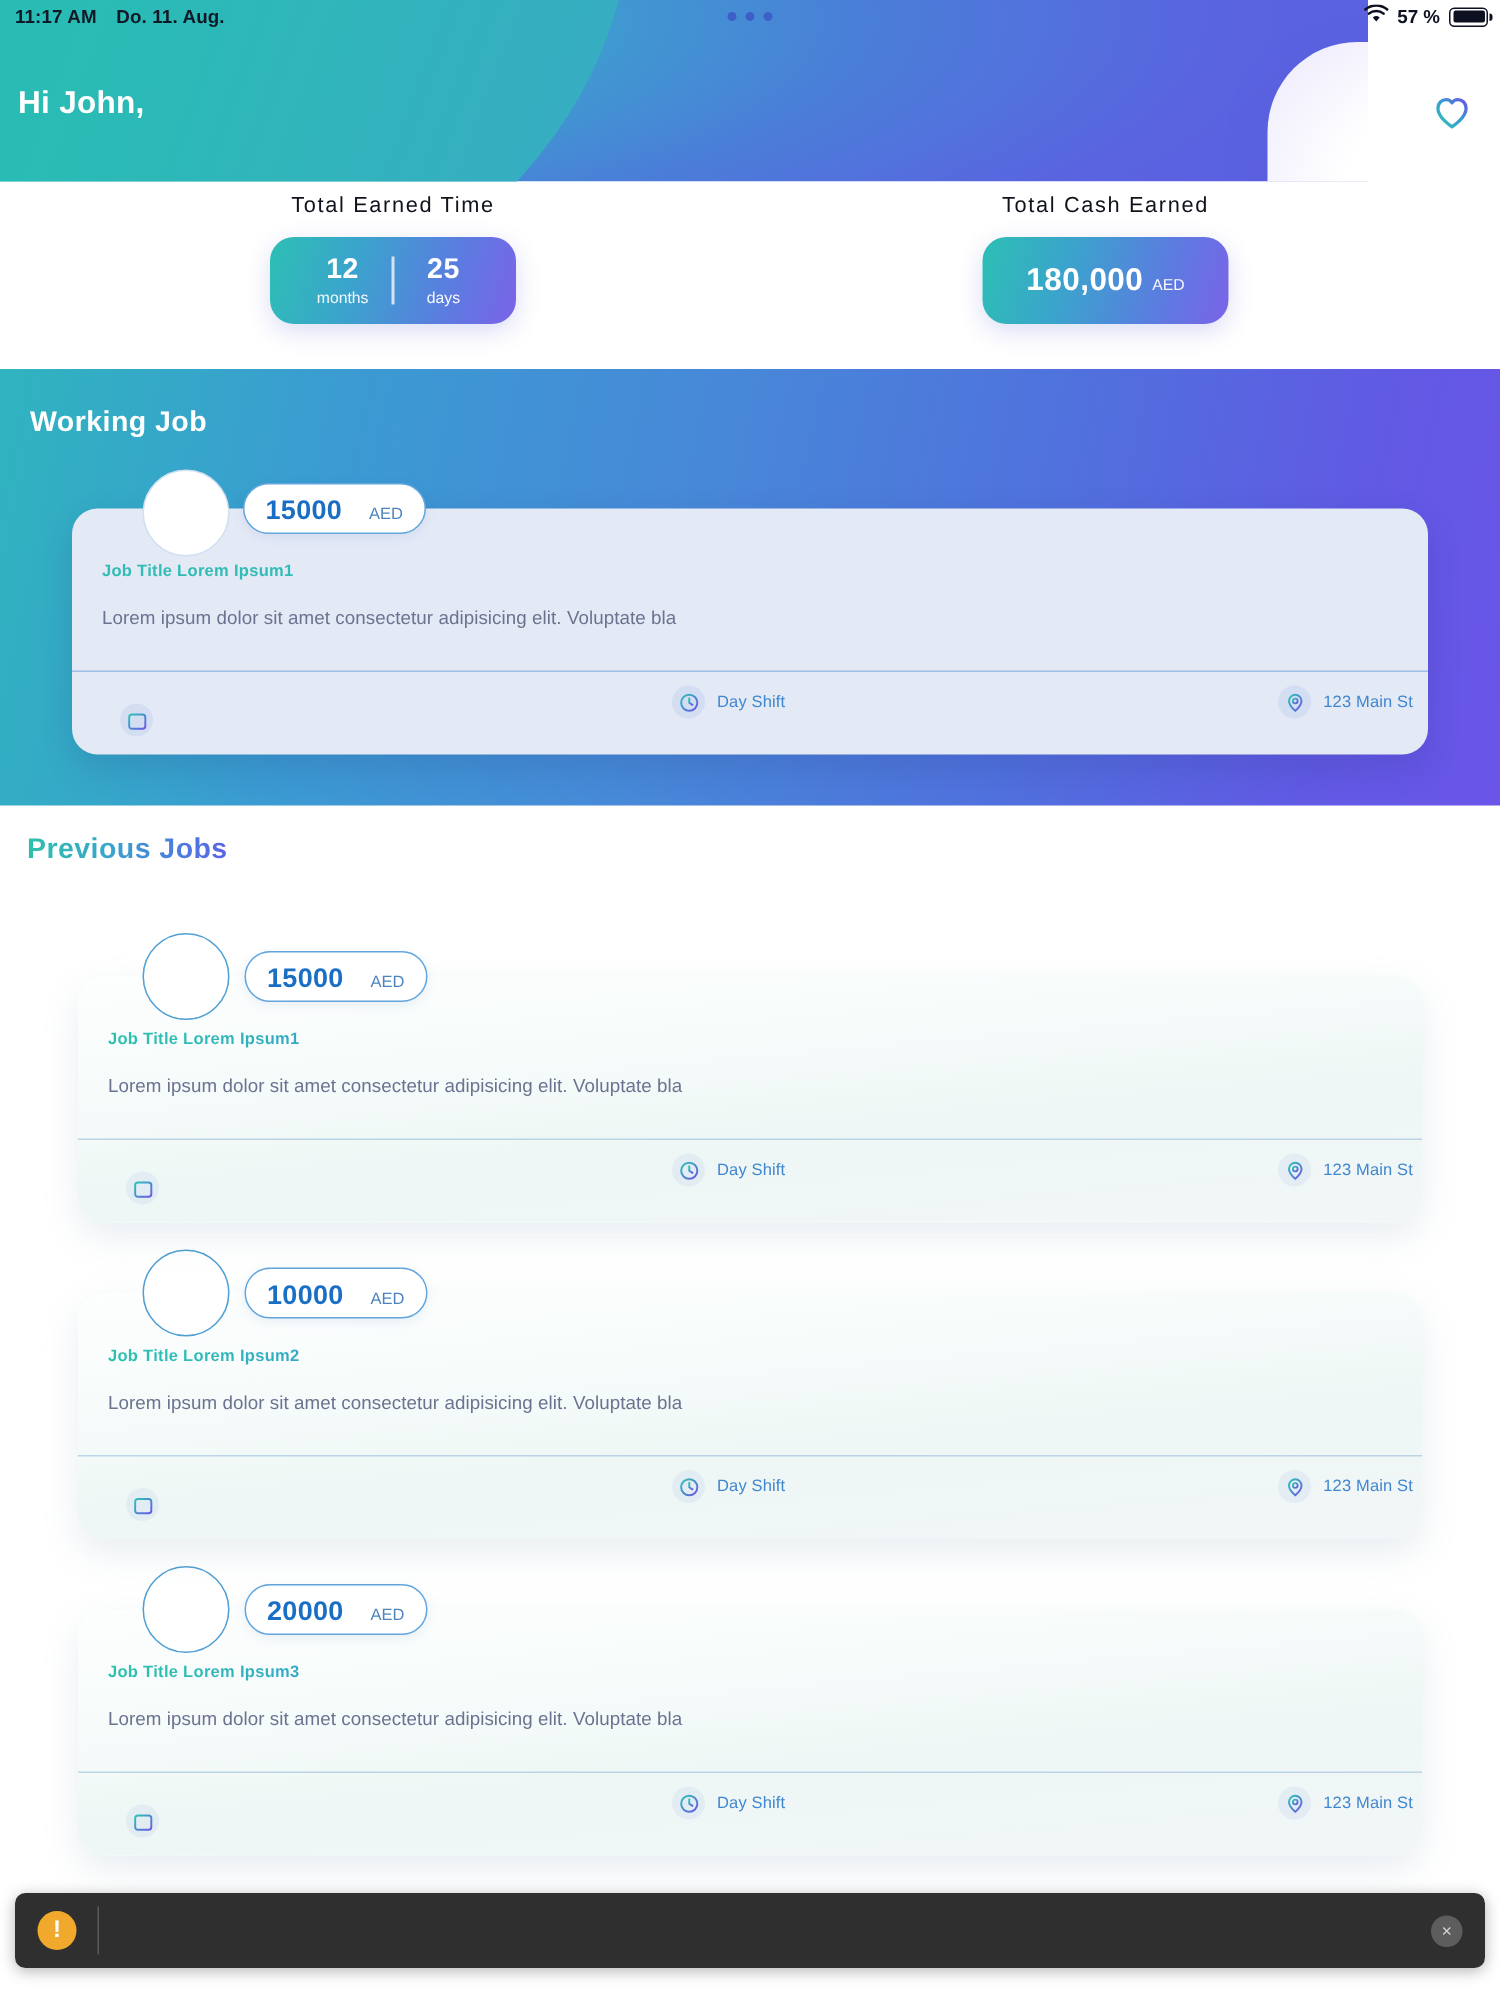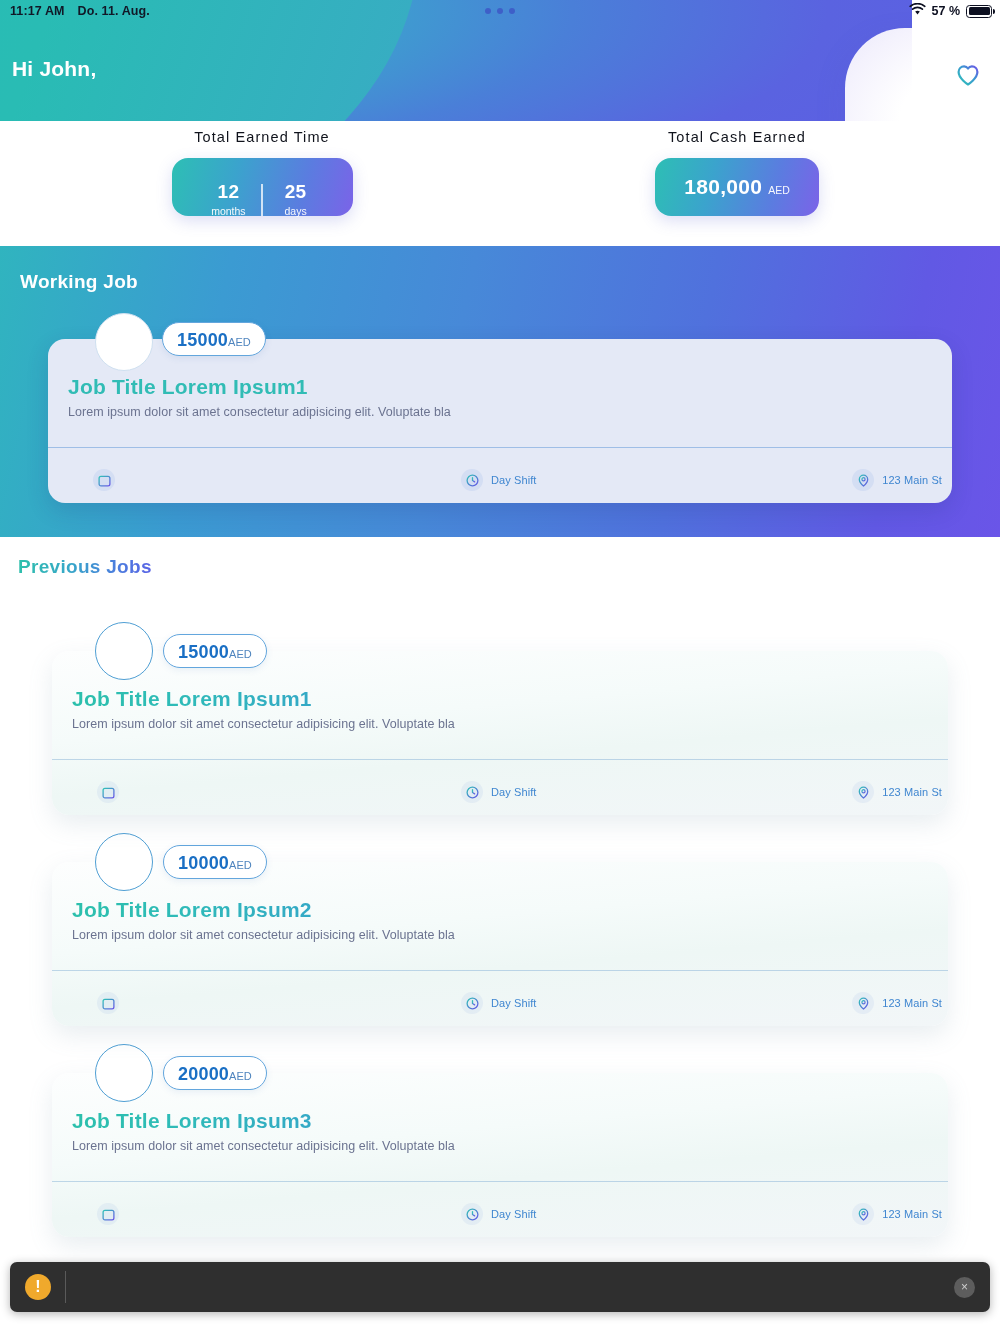--- a/index.html
+++ b/index.html
@@ -160,21 +160,21 @@
     margin: 13px auto 0;
     height: 58px;
     border-radius: 16px;
     background: linear-gradient(105deg, #2dbfb4 0%, #3ba3cd 35%, #5b7ce0 72%, #7b63e8 100%);
     display: flex;
     align-items: center;
     justify-content: center;
     box-shadow: 0 5px 16px rgba(90,100,210,0.22);
     color: #ffffff;
   }
-  .stat-pill.time { width: 181px; align-items: flex-end; }
+  .stat-pill.time { width: 164px; }
   .stat-pill.cash { width: 164px; }
   .seg {
     width: 66px;
     display: flex;
     flex-direction: column;
     align-items: center;
     line-height: 1;
   }
   .seg b { font-size: 19px; font-weight: bold; letter-spacing: 0.3px; }
   .seg span { font-size: 10.5px; margin-top: 5px; opacity: 0.95; }
@@ -223,21 +223,21 @@
     background: #e4e9f6;
     box-shadow: 0 8px 22px rgba(30,45,110,0.16);
   }
   .jc-prev .body {
     background: linear-gradient(175deg, #fdfefe 0%, #f5fbfa 38%, #eef7f5 60%, #f2f6f8 100%);
     box-shadow: 0 9px 24px rgba(120,150,170,0.16);
   }
   .jc-head {
     position: absolute;
     left: 20px;
-    font-size: 21px;
+    font-size: 11px;
     font-weight: bold;
     letter-spacing: 0.2px;
   }
   .jc-current .jc-head { color: #31bcb5; }
   .jc-prev .jc-head {
     background: linear-gradient(90deg, #2cc0ac 0%, #2fbbb8 45%, #34a9c6 100%);
     -webkit-background-clip: text;
     background-clip: text;
     color: transparent;
   }
@@ -251,23 +251,22 @@
   .jc-divider {
     position: absolute;
     left: 0; right: 0;
     height: 1.2px;
     background: #7aa8dd;
     opacity: 0.65;
   }
   .jc-prev .jc-divider { background: #8fb8d8; opacity: 0.55; }
   .jc-footer {
     position: absolute;
-    left: 13px; right: 0;
-    display: flex;
-    align-items: center;
+    left: 0; right: 0;
+    display: flex;
   }
   .jc-foot-item {
     display: flex;
     align-items: center;
     gap: 8px;
     font-size: 11px;
     color: #3f86d0;
     letter-spacing: 0.1px;
   }
   .ico-round {
@@ -292,21 +291,21 @@
   .jc-current .avatar { border-color: #cfe0f0; }
   .paybadge {
     position: absolute;
     height: 34px;
     padding: 0 14px;
     background: #ffffff;
     border: 1.6px solid #63a6dd;
     border-radius: 17px;
     display: flex;
     align-items: baseline;
-    gap: 0;
+    gap: 18px;
     z-index: 11;
     box-shadow: 0 2px 7px rgba(60,110,180,0.10);
   }
   .paybadge b {
     font-size: 18px;
     font-weight: bold;
     color: #1a6fc4;
     letter-spacing: 0.2px;
     line-height: 34px;
   }

